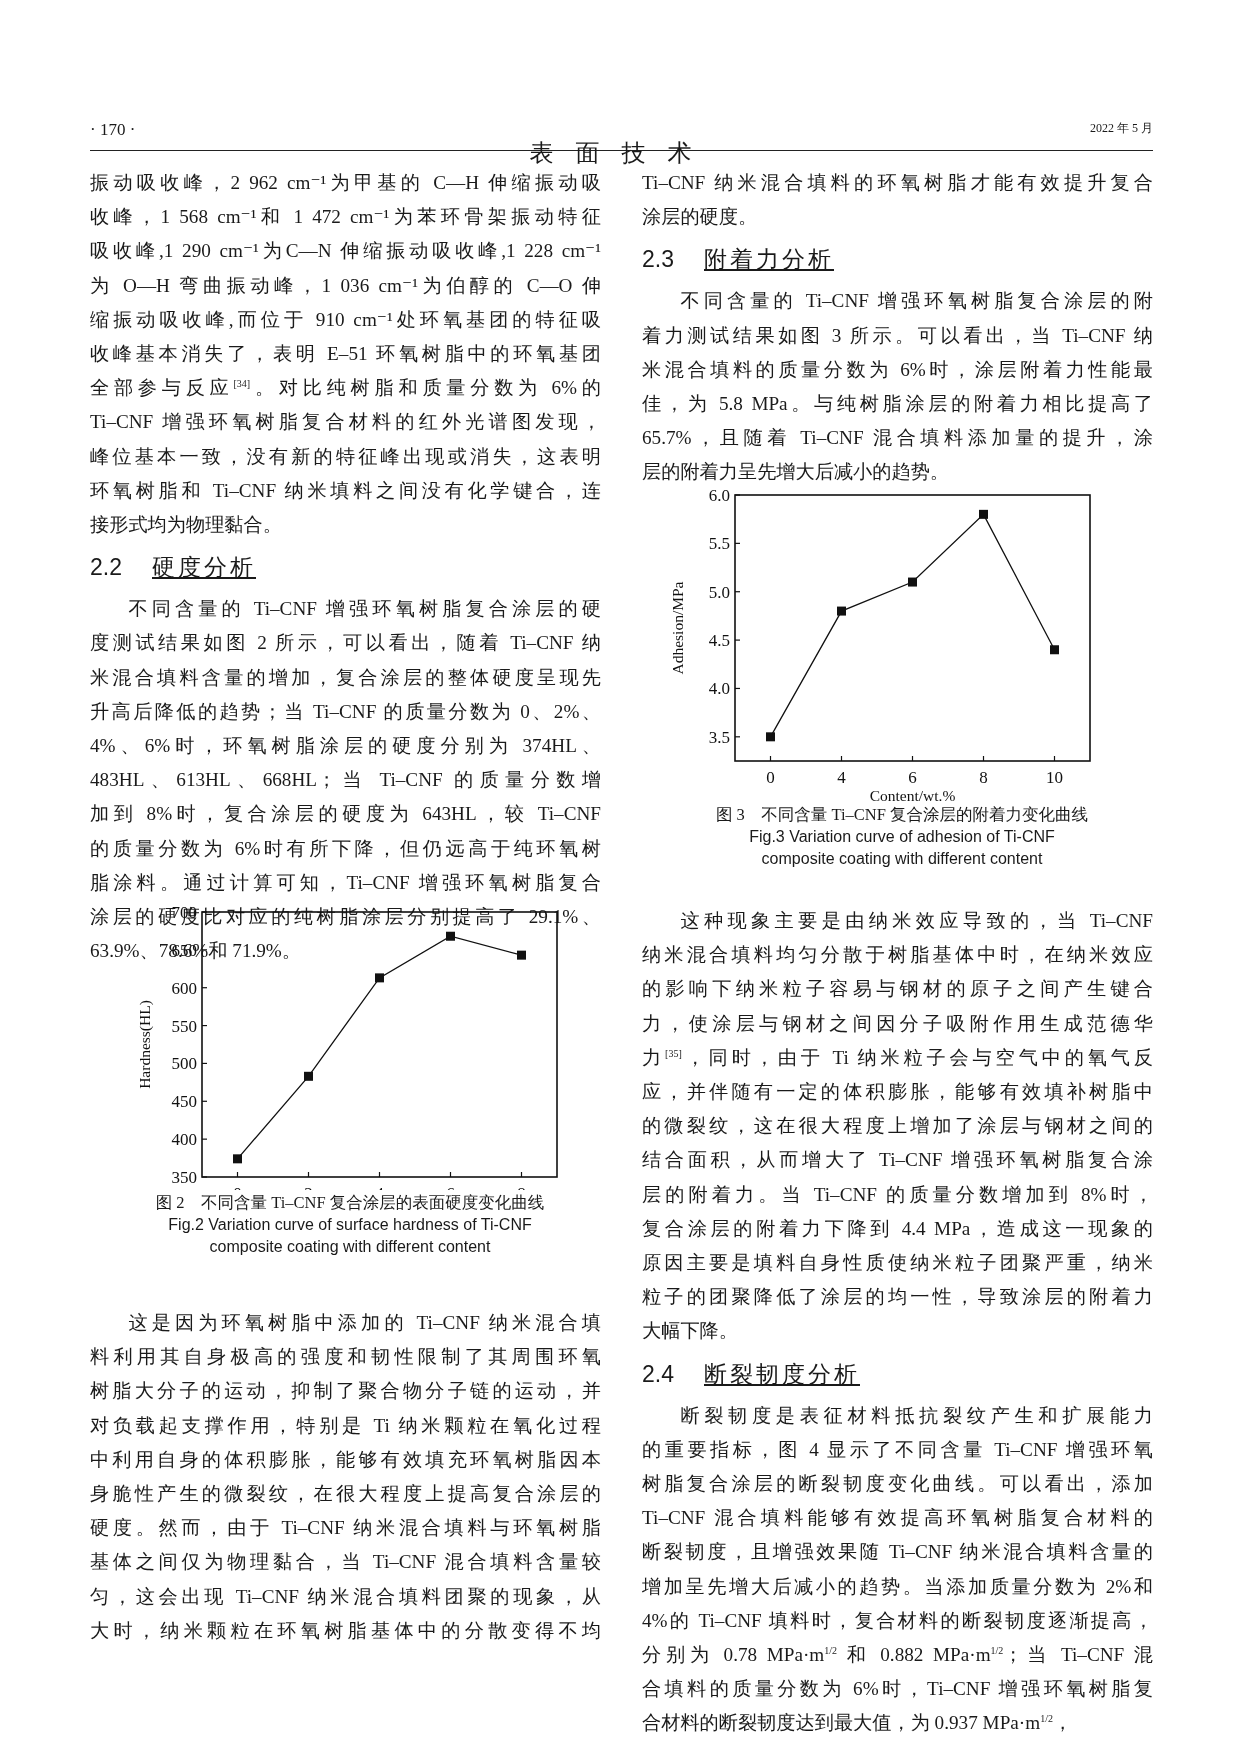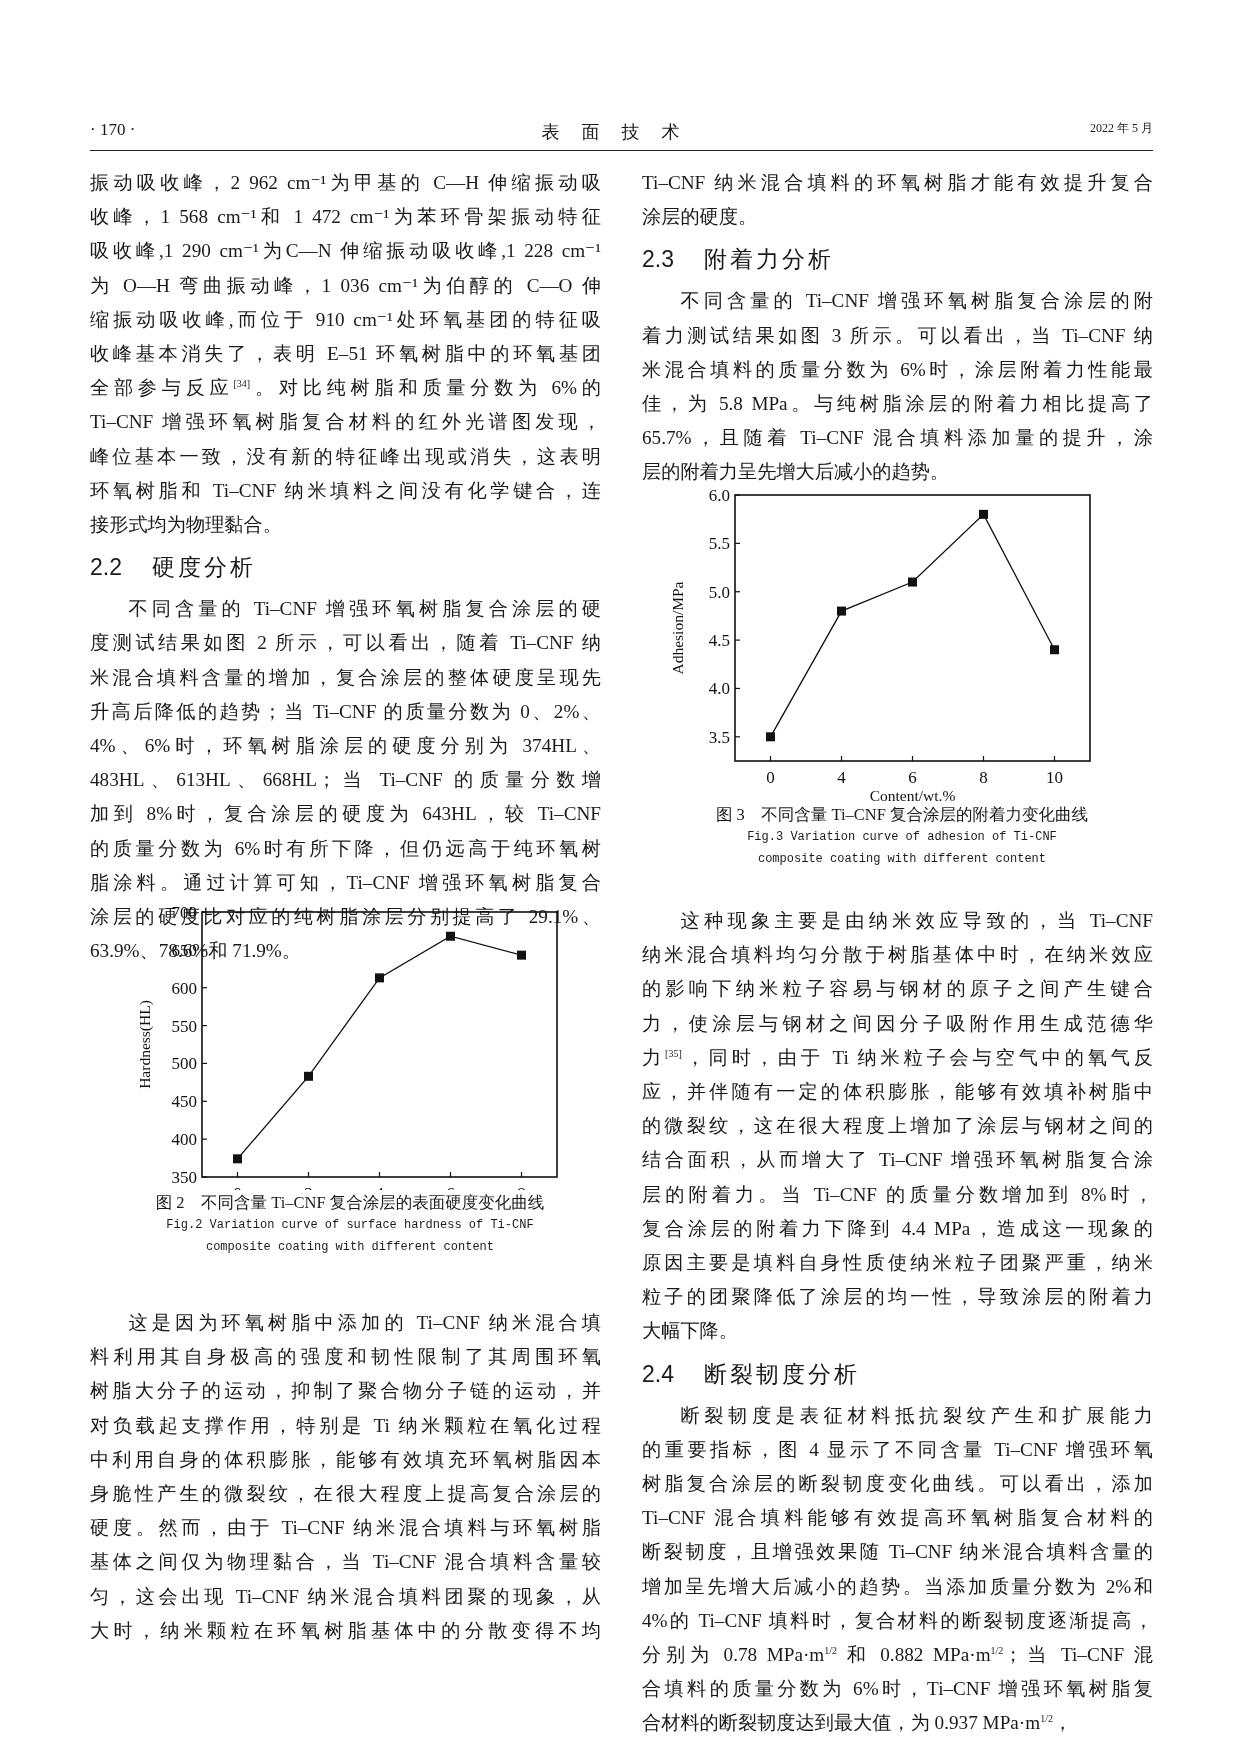--- a/index.html
+++ b/index.html
@@ -1,37 +1,37 @@
 <!DOCTYPE html>
 <html><head>
 <meta charset="utf-8">
 <style>
   html, body { margin:0; padding:0; background:#fff; }
   body { width:1241px; height:1755px; position:relative; overflow:hidden; color:#1a1a1a;
          font-family:"Liberation Serif","DejaVu Serif",serif; }
   .header { position:absolute; left:90px; right:88px; top:116px; height:34px; border-bottom:1.5px solid #222; }
   .header .pg { position:absolute; left:0; top:4px; font-size:17px; }
-  .header .jt { position:absolute; left:0; right:0; text-align:center; top:4px; font-size:18px; letter-spacing:22px; }
+  .header .jt { position:absolute; left:0; right:0; text-align:center; top:21px; font-size:24px; letter-spacing:22px; }
   .header .dt { position:absolute; right:0; top:4px; font-size:12px; }
   .col { position:absolute; top:166px; width:511px; }
   .col.left { left:90px; }
   .col.right { left:642px; }
   p.txt { margin:0; font-size:19.2px; line-height:34.2px; text-align:justify; text-align-last:justify; }
   p.txt.last { text-align-last:left; }
   p.ind { text-indent:2em; }
   h2.sec { margin:6px 0 6px 0; font-family:"Liberation Sans","DejaVu Sans",sans-serif; font-weight:normal;
            font-size:23px; line-height:38px; }
   h2.sec .num { display:inline-block; width:62px; }
-  h2.sec .ttl { letter-spacing:3px; }
+  h2.sec .ttl { letter-spacing:3px;text-decoration:underline; }
   sup { font-size:10px; line-height:0; vertical-align:super; }
   .figure { position:absolute; }
   .figure svg { display:block; }
   .cap { text-align:center; font-size:16.5px; line-height:22px; }
   .cap .cn { display:block; }
-  .cap .en { display:block; font-family:Liberation Mono, monospace; font-size:12px; }
+  .cap .en { display:block; font-family:Liberation Sans, sans-serif; font-size:16px; }
   svg text { font-family:"Liberation Serif","DejaVu Serif",serif; }
 </style>
 </head>
 <body>
 
 <div class="header">
   <span class="pg">· 170 ·</span>
   <span class="jt">表面技术</span>
   <span class="dt">2022 年 5 月</span>
 </div>

